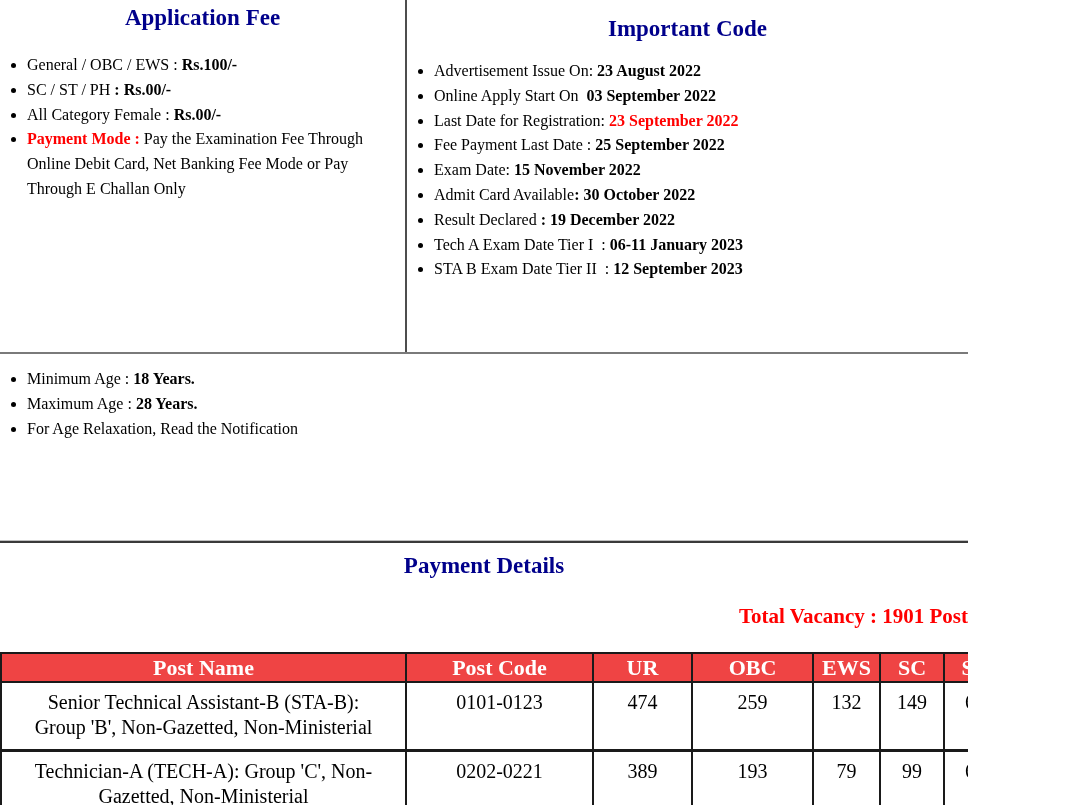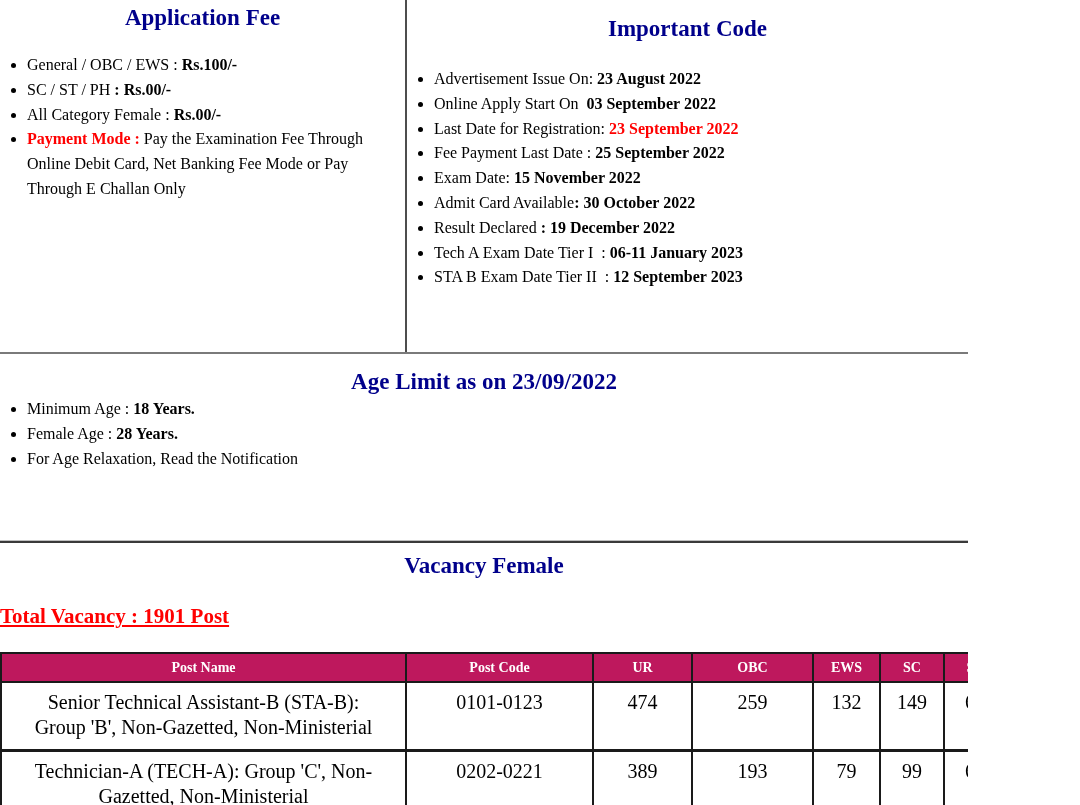--- a/index.html
+++ b/index.html
@@ -19,46 +19,46 @@
     font-size:23px; line-height:30px; font-weight:bold;
     color:#00008B; text-align:center;
   }
 
   ul.blist {
     list-style:disc outside;
     padding-left:27px; padding-right:4px;
     font-size:16px; line-height:24.8px;
   }
   .col-left  ul.blist { margin-top:20px; }
-  .col-right ul.blist { margin-top:23px; }
+  .col-right ul.blist { margin-top:15px; }
   ul.blist li { margin:0; }
   .lbl { white-space:pre-wrap; }
   b { font-weight:bold; }
   .red { color:#FF0000; }
 
   
   .age-section { height:186px; padding-top:13px; }
   .age-section ul.blist { }
 
   
   .thick-divider { height:3px; background:linear-gradient(#c0c0c0 1px, #3a3a3a 1px); }
 
   
   .vacancy-section { padding-top:8px; }
   .total-vacancy {
-    text-align:left; color:#FF0000; font-weight:bold;
-    font-size:21px; line-height:24px; margin-top:23px;text-decoration:underline;
+    text-align:right; color:#FF0000; font-weight:bold;
+    font-size:21px; line-height:24px; margin-top:23px;
   }
   table.vtable {
     width:1080px; border-collapse:collapse; table-layout:fixed;
     margin-top:24px;
   }
   table.vtable th {
-    background:#be185d; color:#fff; font-weight:bold;
-    font-size:14px; height:29px; text-align:center;
+    background:#ef4444; color:#fff; font-weight:bold;
+    font-size:22px; height:29px; text-align:center;
     border:2px solid #1a1a1a; padding:0 2px;
   }
   table.vtable td {
     border:2px solid #1a1a1a; text-align:center; vertical-align:top;
     font-size:20px; line-height:25px; padding:7px 2px 8px;
   }
   tr.vrow-0 td { height:68px; border-bottom:3px solid #1a1a1a;margin-top:43px; }
   tr.vrow-1 td { height:70px; }
   td.cell-total { font-weight:normal; }
   .pn-line { display:block; }
@@ -91,32 +91,31 @@
         <li><span class="lbl">Admit Card Available</span><b>: 30 October 2022</b></li>
         <li><span class="lbl">Result Declared </span><b>: 19 December 2022</b></li>
         <li><span class="lbl">Tech A Exam Date Tier I  : </span><b>06-11 January 2023</b></li>
         <li><span class="lbl">STA B Exam Date Tier II  : </span><b>12 September 2023</b></li>
       </ul>
     </div>
 
   </div>
 
   <div class="age-section">
-    <h2 class="sec-title">Age Limit as on 23/09/2022</h2>
     <ul class="blist">
       <li><span class="lbl">Minimum Age : </span><b>18 Years.</b></li>
-      <li><span class="lbl">Female Age : </span><b>28 Years.</b></li>
+      <li><span class="lbl">Maximum Age : </span><b>28 Years.</b></li>
       <li><span class="lbl">For Age Relaxation, Read the Notification</span></li>
     </ul>
   </div>
 
   <div class="thick-divider"></div>
 
   <div class="vacancy-section">
-    <h2 class="sec-title">Vacancy Female</h2>
+    <h2 class="sec-title">Payment Details</h2>
     <div class="total-vacancy">Total Vacancy : 1901 Post</div>
 
     <table class="vtable">
       <colgroup>
         <col style="width:405px">
           <col style="width:187px">
           <col style="width:99px">
           <col style="width:121px">
         <col style="width:67px">
           <col style="width:64px">

